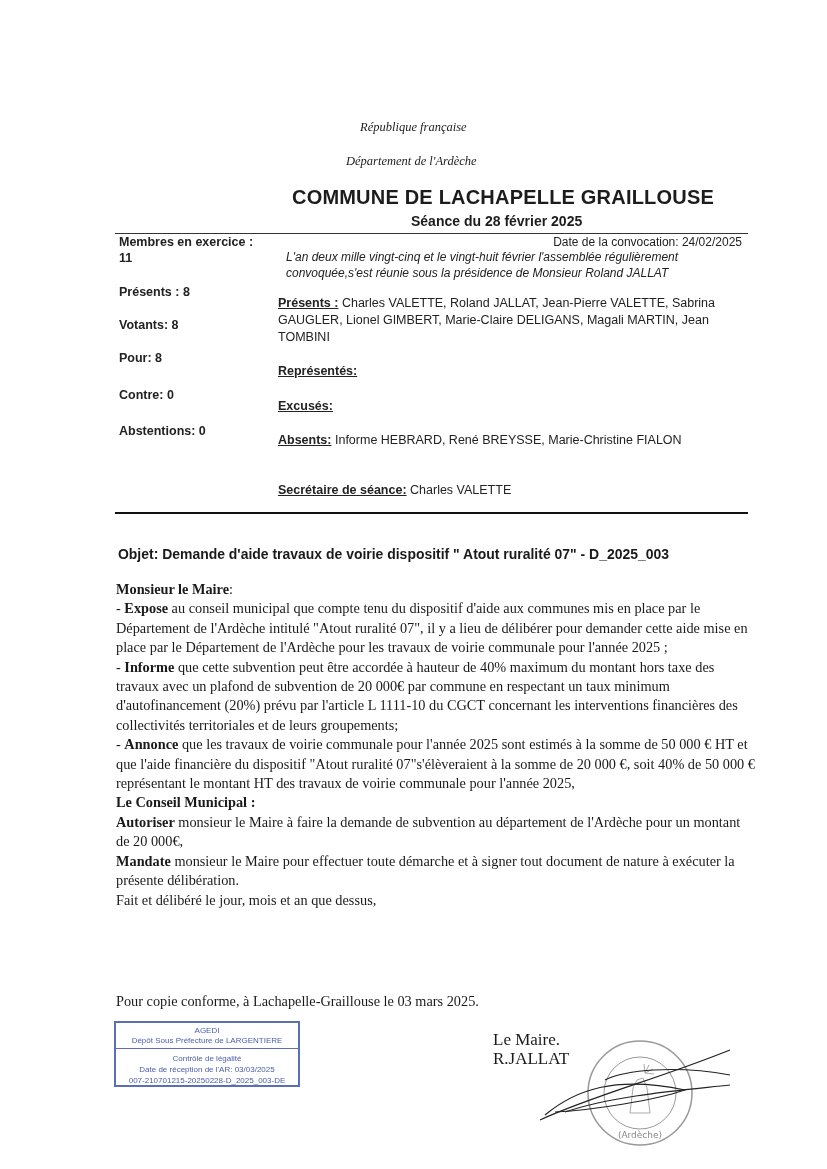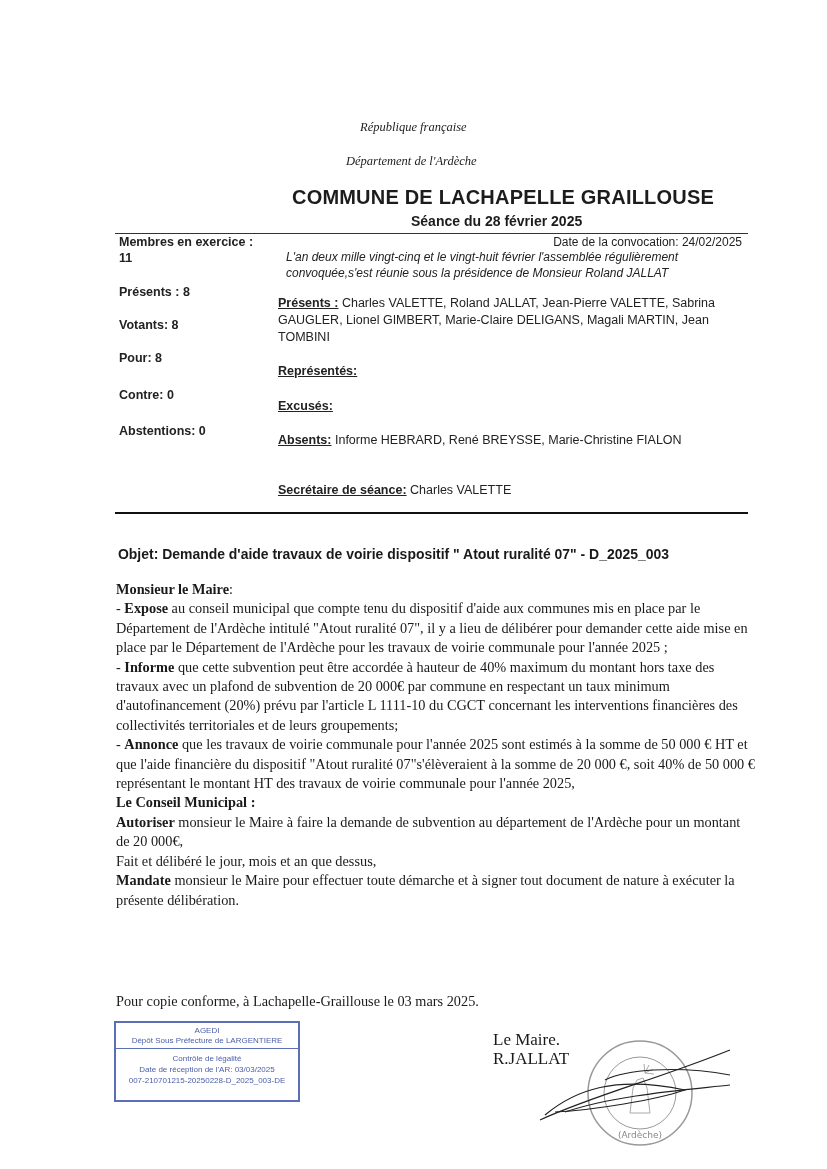--- a/index.html
+++ b/index.html
@@ -25,21 +25,21 @@
     .block .lbl { font-weight: bold; text-decoration: underline; }
 
     .objet { left: 118px; top: 545px; font-size: 15.5px; font-weight: bold; color: #1a1a1a; white-space: nowrap; transform: scaleX(0.9); transform-origin: left top; }
 
     .body-text { left: 116px; top: 580px; width: 640px; font-family: "Liberation Serif", serif; font-size: 14.3px; line-height: 19.4px; color: #1a1a1a; }
     .body-text p { margin: 0; }
     .body-text b { font-weight: bold; }
 
     .copie { left: 116px; top: 993px; font-family: "Liberation Serif", serif; font-size: 14.3px; color: #1a1a1a; white-space: nowrap; }
 
-    .stamp { left: 114px; top: 1021px; width: 186px; height: 81px; border: 2px solid #5a6fb5; color: #4a5ea8; font-size: 8px; text-align: center; background: #fff; }
+    .stamp { left: 114px; top: 1021px; width: 186px; height: 66px; border: 2px solid #5a6fb5; color: #4a5ea8; font-size: 8px; text-align: center; background: #fff; }
     .stamp .top { height: 26px; border-bottom: 1px solid #5a6fb5; padding-top: 3px; line-height: 10px; }
     .stamp .bot { padding-top: 4px; line-height: 11px; }
 
     .maire { left: 493px; top: 1030px; font-family: "Liberation Serif", serif; font-size: 17px; line-height: 19px; color: #1a1a1a; }
 
     .seal { left: 590px; top: 1040px; width: 110px; height: 110px; }
   </style>
 </head>
 <body>
 
@@ -81,22 +81,22 @@
 
 <div class="abs objet">Objet: Demande d'aide travaux de voirie dispositif " Atout ruralité 07" - D_2025_003</div>
 
 <div class="abs body-text">
   <p><b>Monsieur le Maire</b><span>:</span></p>
   <p>- <b>Expose</b><span> au conseil municipal que compte tenu du dispositif d'aide aux communes mis en place par le Département de l'Ardèche intitulé "Atout ruralité 07", il y a lieu  de délibérer pour demander cette aide mise en place par le  Département de l'Ardèche pour les travaux de voirie communale pour l'année 2025 ;</span></p>
   <p>- <b>Informe</b><span> que cette subvention peut être accordée à hauteur de  40% maximum  du montant hors taxe des travaux avec un plafond de subvention de 20 000€ par commune en  respectant un taux minimum d'autofinancement (20%) prévu par l'article L 1111-10 du CGCT concernant les interventions financières des collectivités territoriales et de leurs groupements;</span></p>
   <p>- <b>Annonce</b><span> que les travaux de voirie communale pour l'année 2025 sont estimés à la somme de 50 000 € HT et que l'aide financière du dispositif "Atout ruralité 07"s'élèveraient à la somme de 20 000 €, soit 40% de 50 000 € représentant le montant HT des travaux de voirie communale pour l'année 2025,</span></p>
   <p><b>Le Conseil Municipal :</b></p>
   <p><b>Autoriser</b><span> monsieur le Maire à faire la demande de subvention au département de l'Ardèche pour un montant de 20 000€,</span></p>
+  <p><b>Mandate</b><span> monsieur le Maire pour effectuer toute démarche et à signer tout document de nature à exécuter la présente délibération.</span></p>
   <p>Fait et délibéré le jour, mois et an que dessus,</p>
-  <p><b>Mandate</b><span> monsieur le Maire pour effectuer toute démarche et à signer tout document de nature à exécuter la présente délibération.</span></p>
 </div>
 
 <div class="abs copie">Pour copie conforme, à Lachapelle-Graillouse le 03 mars 2025.</div>
 
 <div class="abs stamp">
   <div class="top">
     <div>AGEDI</div>
     <div>Dépôt Sous Préfecture de LARGENTIERE</div>
   </div>
   <div class="bot">

